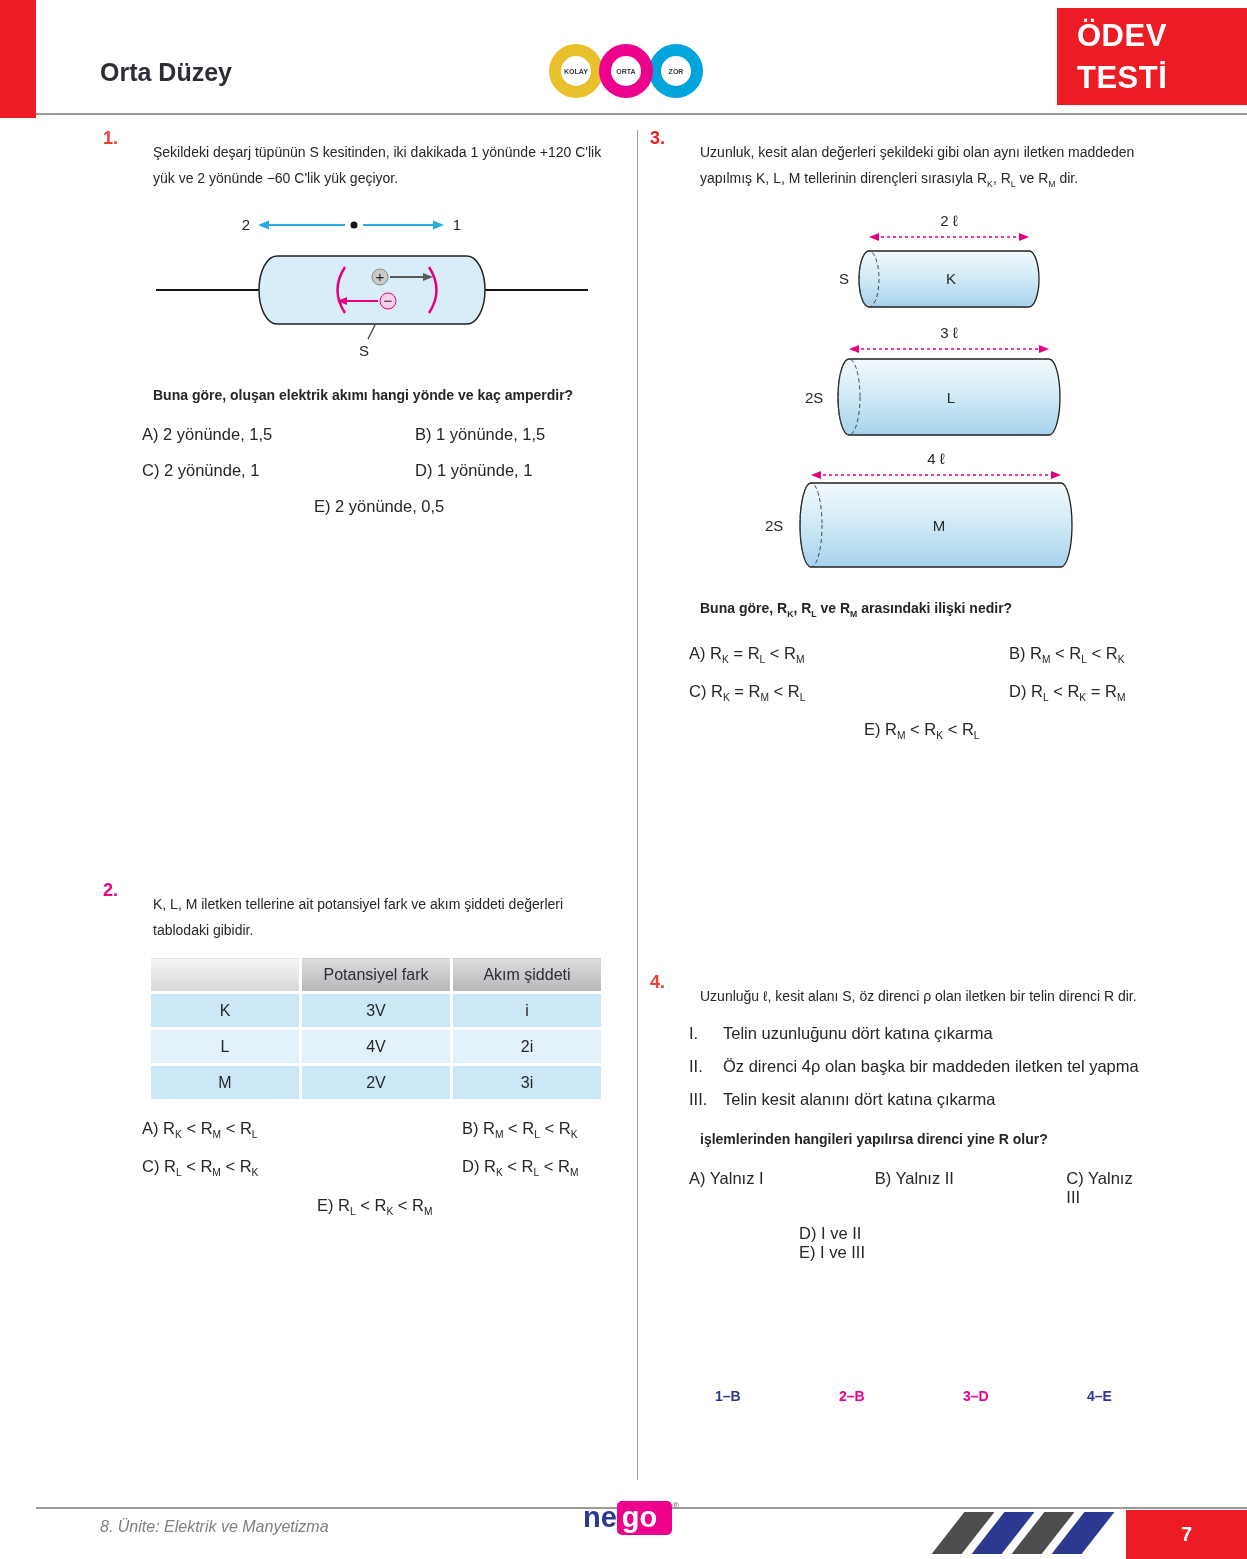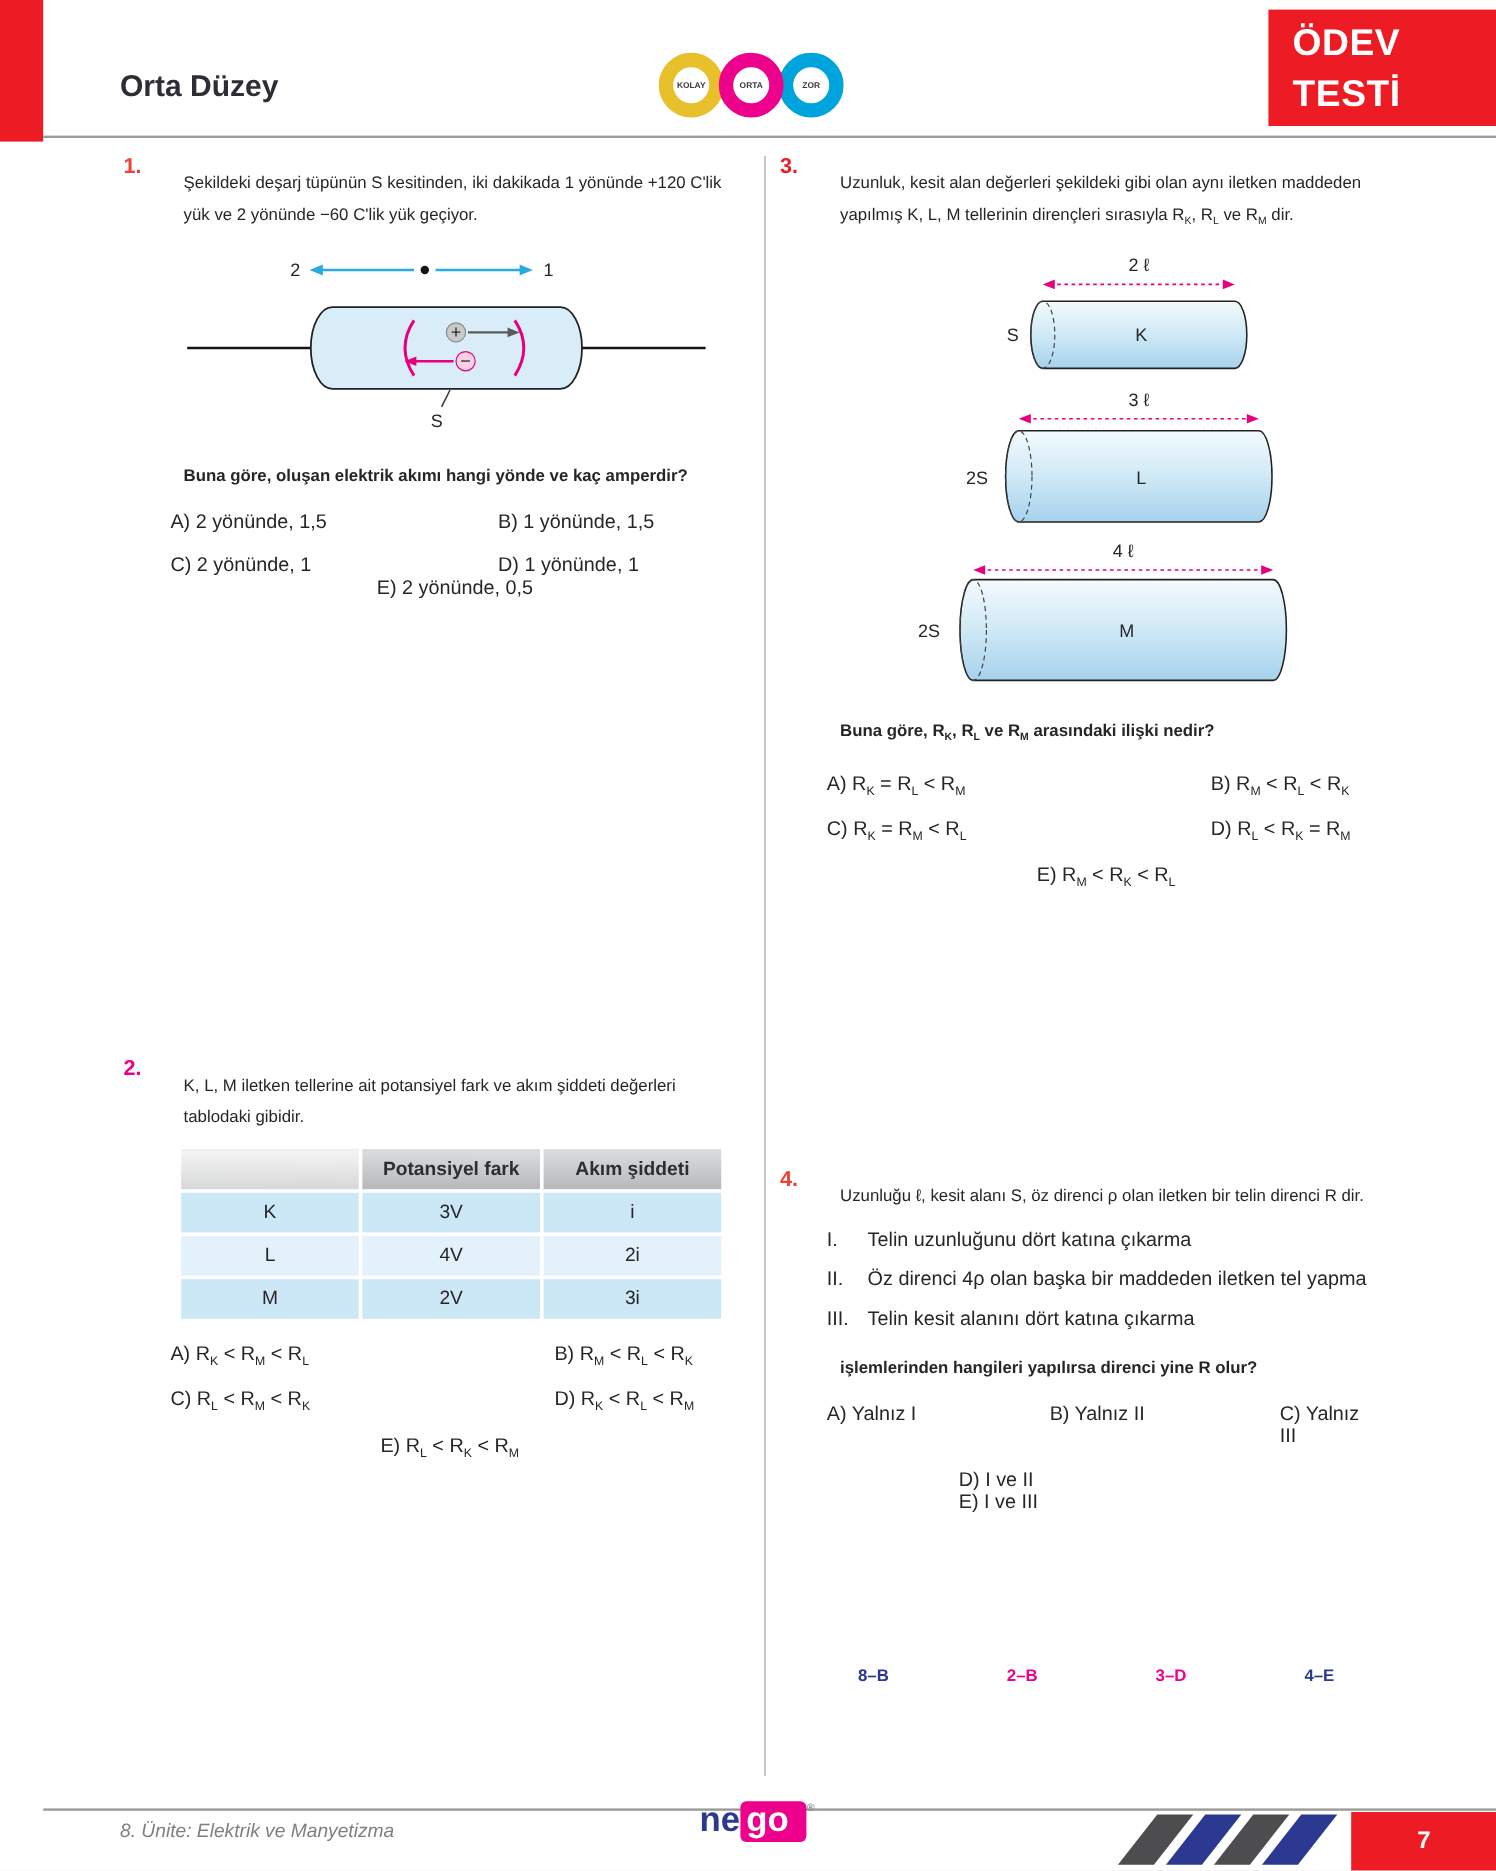--- a/index.html
+++ b/index.html
@@ -44,40 +44,40 @@
   .qtext { margin:11px; font-size:14px; line-height:26px; }
   .qstem { font-weight:bold; margin-top:14px; }
   sub { font-size:.62em; }
   .opt { font-size:16.5px; display:inline-block; }
   .opt-row { display:flex; margin-top:17px; }
   .w273 { width:273px; }
   .w320 { width:320px; }
   .w188 { width:188px; }
   .w194 { width:194px; }
   .w185 { width:185px; }
-  .opt-e1 { margin-left:172px; }
+  .opt-e1 { margin-top:17px; margin-left:172px; }
   .opt-e2 { margin-top:17px; margin-left:175px; }
   .opt-row2 { display:flex; margin-top:17px; margin-left:110px;flex-direction:column; }
 
   
   .fig1 { margin:10px 0 0 0; }
   svg text { font-family:"Liberation Sans", sans-serif; fill:#27272a; font-size:15px; }
   .fig3 { position:relative; height:372px; margin-top:12px; }
   .fig3 svg { position:absolute; }
   .svg-k { left:140px; top:4px; }
   .svg-l { left:112px; top:116px; }
   .svg-m { left:72px; top:242px; }
 
   
   .data-table { border-collapse:collapse; margin:12px 0 0 6px; }
   .data-table th, .data-table td {
     border:3px solid #fff; width:148px; height:33px; text-align:center;
     vertical-align:middle; font-size:16px; padding:0;
   }
-  .data-table th { background:linear-gradient(#dcdddf,#b6b7b9); font-weight:bold; color:#2d2d36; }
+  .data-table th { background:linear-gradient(#dcdddf,#b6b7b9); font-weight:normal; color:#2d2d36; }
   .data-table th.corner { background:linear-gradient(#f5f5f6,#d6d7d8); }
   .row-dark td { background:#cce8f6; }
   .row-light td { background:#e2f1fa; }
 
   
   .roman-item { display:flex; margin-top:7px; font-size:16.5px; line-height:26px; }
   .roman { width:34px; }
   .roman-text { flex:1; }
   .lead { font-weight:bold; font-size:16.5px; margin-top:13px; }
 
@@ -327,21 +327,21 @@
         <span class="opt">C) Yalnız III</span>
       </div>
       <div class="opt-row2">
         <span class="opt w185">D) I ve II</span>
         <span class="opt">E) I ve III</span>
       </div>
     </div>
   </section>
 
   <div class="answer-key">
-    <span class="ans-navy">8–B</span>
+    <span class="ans-navy">1–B</span>
     <span class="ans-magenta">2–B</span>
     <span class="ans-magenta">3–D</span>
     <span class="ans-navy">4–E</span>
   </div>
 
   <div class="footer-rule"></div>
   <div class="footer-unit">8. Ünite: Elektrik ve Manyetizma</div>
 
   <div class="logo">
     <span class="ne">ne</span><span class="go">go</span><span class="reg">®</span>

